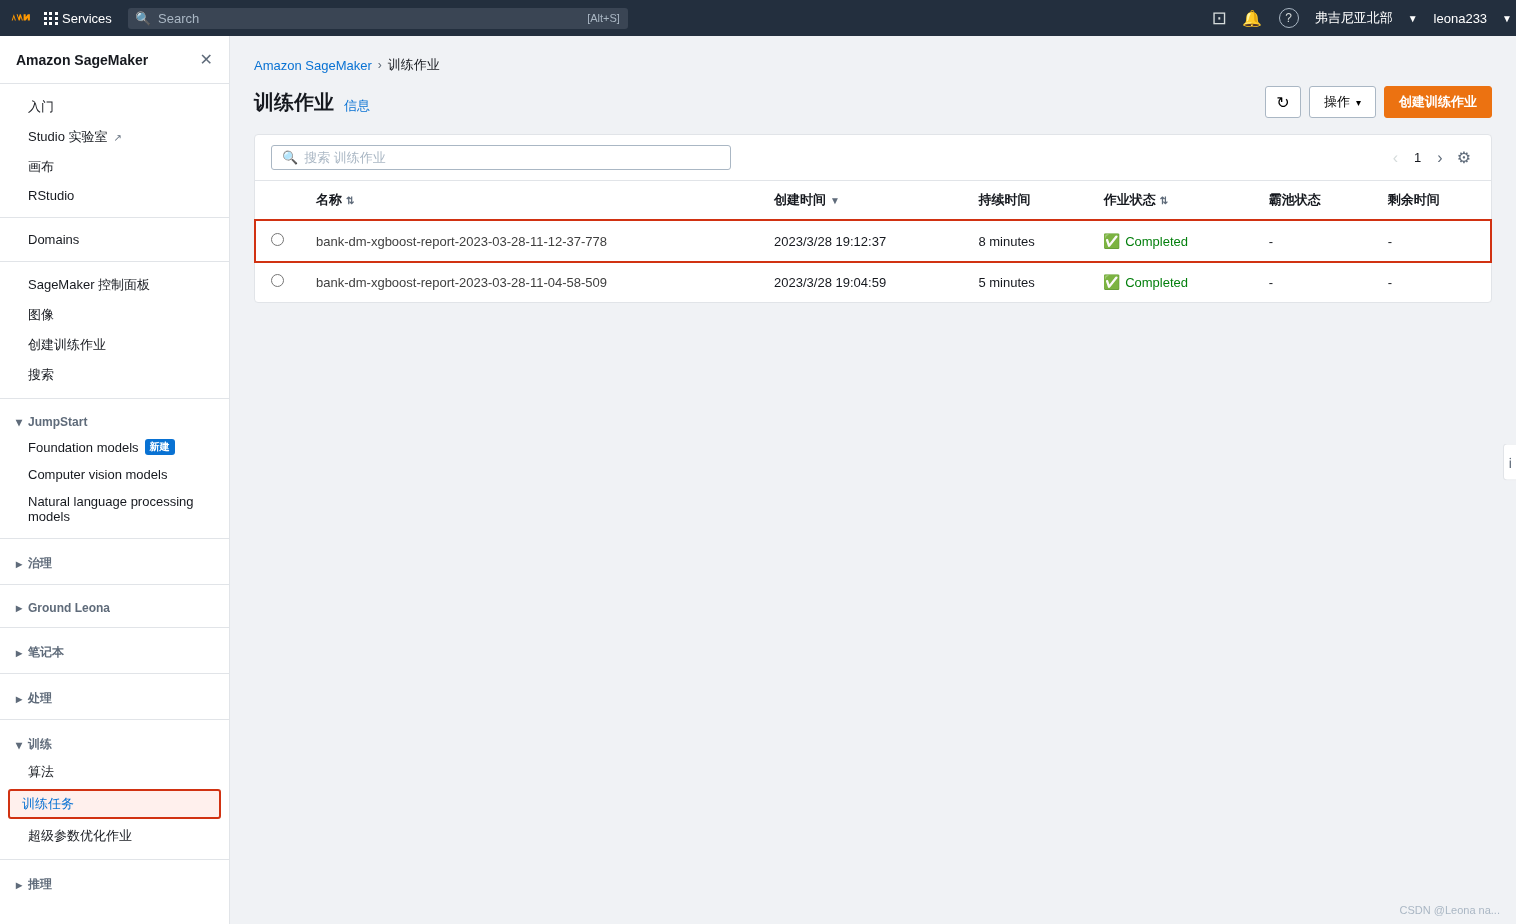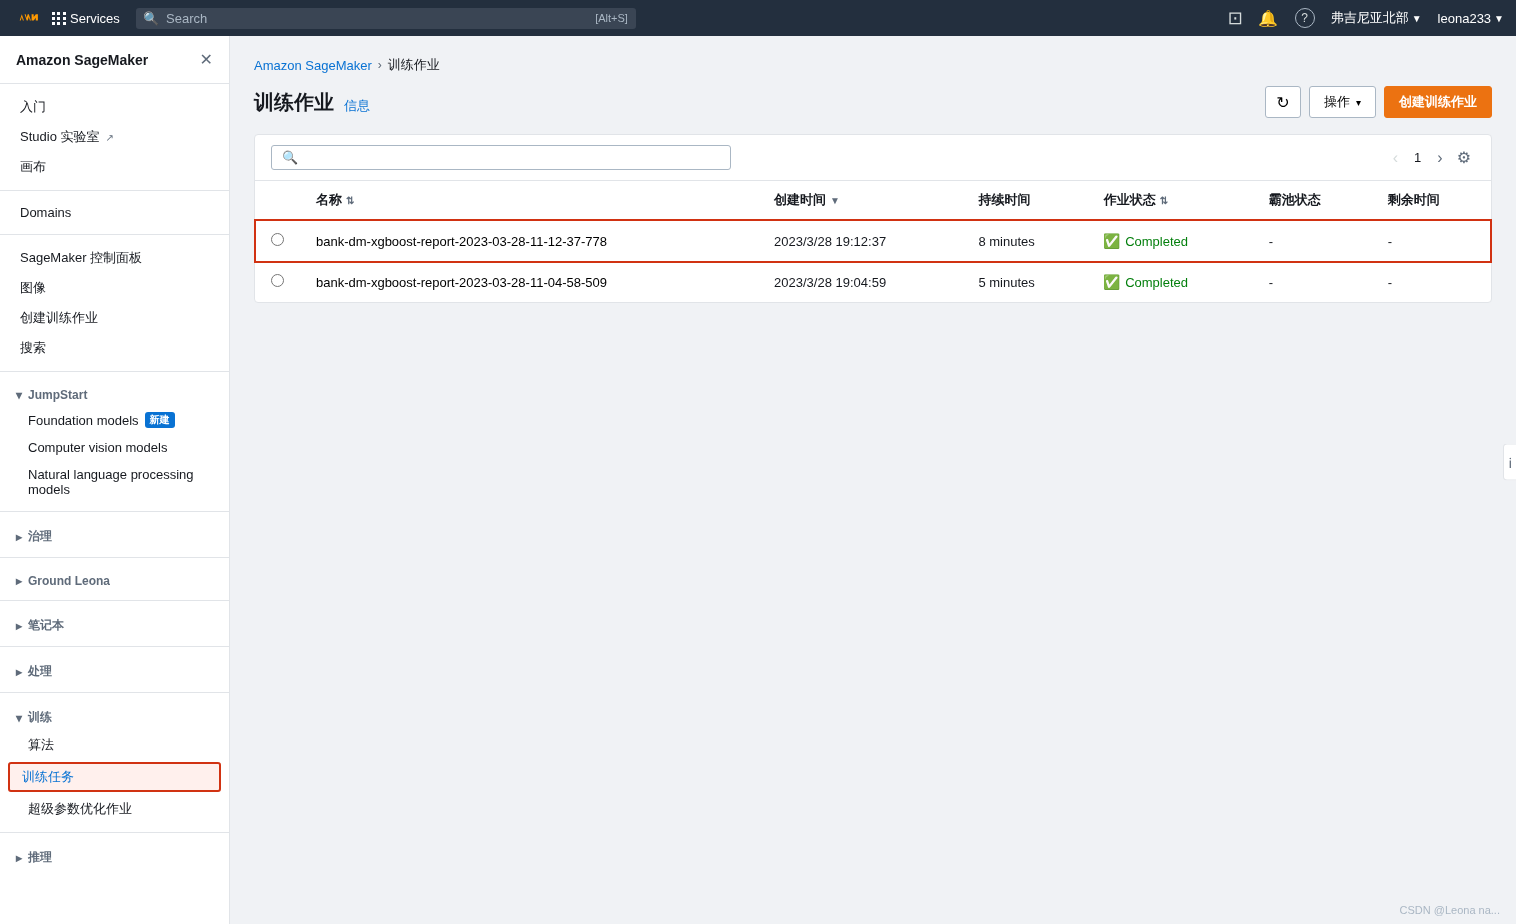--- a/index.html
+++ b/index.html
@@ -4,21 +4,21 @@
   <style>
     * { margin: 0; padding: 0; box-sizing: border-box; }
     body { font-family: 'Amazon Ember', Arial, sans-serif; font-size: 13px; background: #f0f2f5; color: #16191f; }
 
     
     .top-nav {
       background: #232f3e;
       height: 36px;
       display: flex;
       align-items: center;
-      padding: 0 12px;
+      padding: 0 4px;
       gap: 8px;
       color: #fff;
       position: fixed;
       top: 0; left: 0; right: 0;
       z-index: 100;
     }
     .aws-logo {
       display: flex; align-items: center; gap: 4px;
       color: #ff9900;
       font-weight: bold;
@@ -38,21 +38,21 @@
       padding: 3px 8px;
       flex: 1; max-width: 500px;
       margin-left: 8px;
     }
     .search-bar input {
       background: transparent; border: none; outline: none;
       color: #fff; font-size: 13px; width: 100%;
     }
     .search-bar input::placeholder { color: #aab7c4; }
     .nav-right { margin-left: auto; display: flex; align-items: center; gap: 16px; }
-    .nav-right-item { color: #fff; cursor: pointer; font-size: 13px; display: flex; align-items: center; gap: 3px; }
+    .nav-right-item { color: #fff; cursor: pointer; font-size: 13px; display: flex; align-items: center; gap: 15px; }
     .nav-icon { font-size: 16px; color: #d5dbdb; }
 
     
     .app-layout {
       display: flex;
       margin-top: 36px;
       height: calc(100vh - 36px);
     }
 
     
@@ -66,21 +66,21 @@
     }
     .sidebar-header {
       display: flex; align-items: center; justify-content: space-between;
       padding: 14px 16px;
       border-bottom: 1px solid #e1e4e8;
     }
     .sidebar-title { font-size: 14px; font-weight: 700; color: #16191f; }
     .sidebar-close { cursor: pointer; color: #5f6b7a; font-size: 16px; }
     .sidebar-nav { padding: 8px 0; }
     .sidebar-item {
-      padding: 6px 20px;
+      padding: 6px 28px;
       cursor: pointer;
       color: #16191f;
       font-size: 13px;
       display: flex; align-items: center; gap: 6px;
     }
     .sidebar-section-header {
       padding: 8px 16px 4px;
       font-size: 12px;
       font-weight: 700;
       color: #5f6b7a;
@@ -191,21 +191,21 @@
       font-size: 13px;
       font-weight: 700;
       color: #16191f;
       white-space: nowrap;
     }
     .th-sortable { display: flex; align-items: center; gap: 4px; cursor: pointer; }
     .th-sortable .sort-icon { color: #5f6b7a; font-size: 10px; }
     .data-table tbody tr { border-bottom: 1px solid #e1e4e8; }
     .data-table tbody tr:last-child { border-bottom: none; }
     .data-table td { padding: 12px 16px; font-size: 13px; color: #16191f; }
-    .link-cell { color: #000000; cursor: pointer; text-decoration: none; }
+    .link-cell { color: #404040; cursor: pointer; text-decoration: none; }
     .status-completed { color: #037f0c; display: flex; align-items: center; gap: 4px; }
     .status-icon { font-size: 14px; }
     .dash-cell { color: #5f6b7a; }
     .row-radio { cursor: pointer; }
 
     
     .row-highlighted td { background: #fff; }
     .row-highlighted { outline: 2px solid #d13212; }
 
     
@@ -280,20 +280,21 @@
       <span class="sidebar-title">Amazon SageMaker</span>
       <span class="sidebar-close">✕</span>
     </div>
     <nav class="sidebar-nav">
 
       <div class="sidebar-item">入门</div>
       <div class="sidebar-item">
         Studio 实验室 <span class="external-link-icon">↗</span>
       </div>
       <div class="sidebar-item">画布</div>
+      <div class="sidebar-item">RStudio</div>
 
       <div class="sidebar-divider"></div>
 
       <div class="sidebar-item">Domains</div>
 
       <div class="sidebar-divider"></div>
 
       <div class="sidebar-item">SageMaker 控制面板</div>
       <div class="sidebar-item">图像</div>
       <div class="sidebar-item">创建训练作业</div>
@@ -380,20 +381,21 @@
         </button>
         <button class="btn-primary">创建训练作业</button>
       </div>
     </div>
 
     <div class="table-container">
 
       <div class="table-toolbar">
         <div class="search-input-wrapper">
           <span class="search-icon-inline">🔍</span>
+          <input type="text" placeholder="搜索 训练作业" style="">
         </div>
         <div class="pagination-controls">
           <button class="pagination-btn" disabled="">‹</button>
           <span class="pagination-num">1</span>
           <button class="pagination-btn">›</button>
           <button class="settings-btn">⚙</button>
         </div>
       </div>
 
       <table class="data-table">

